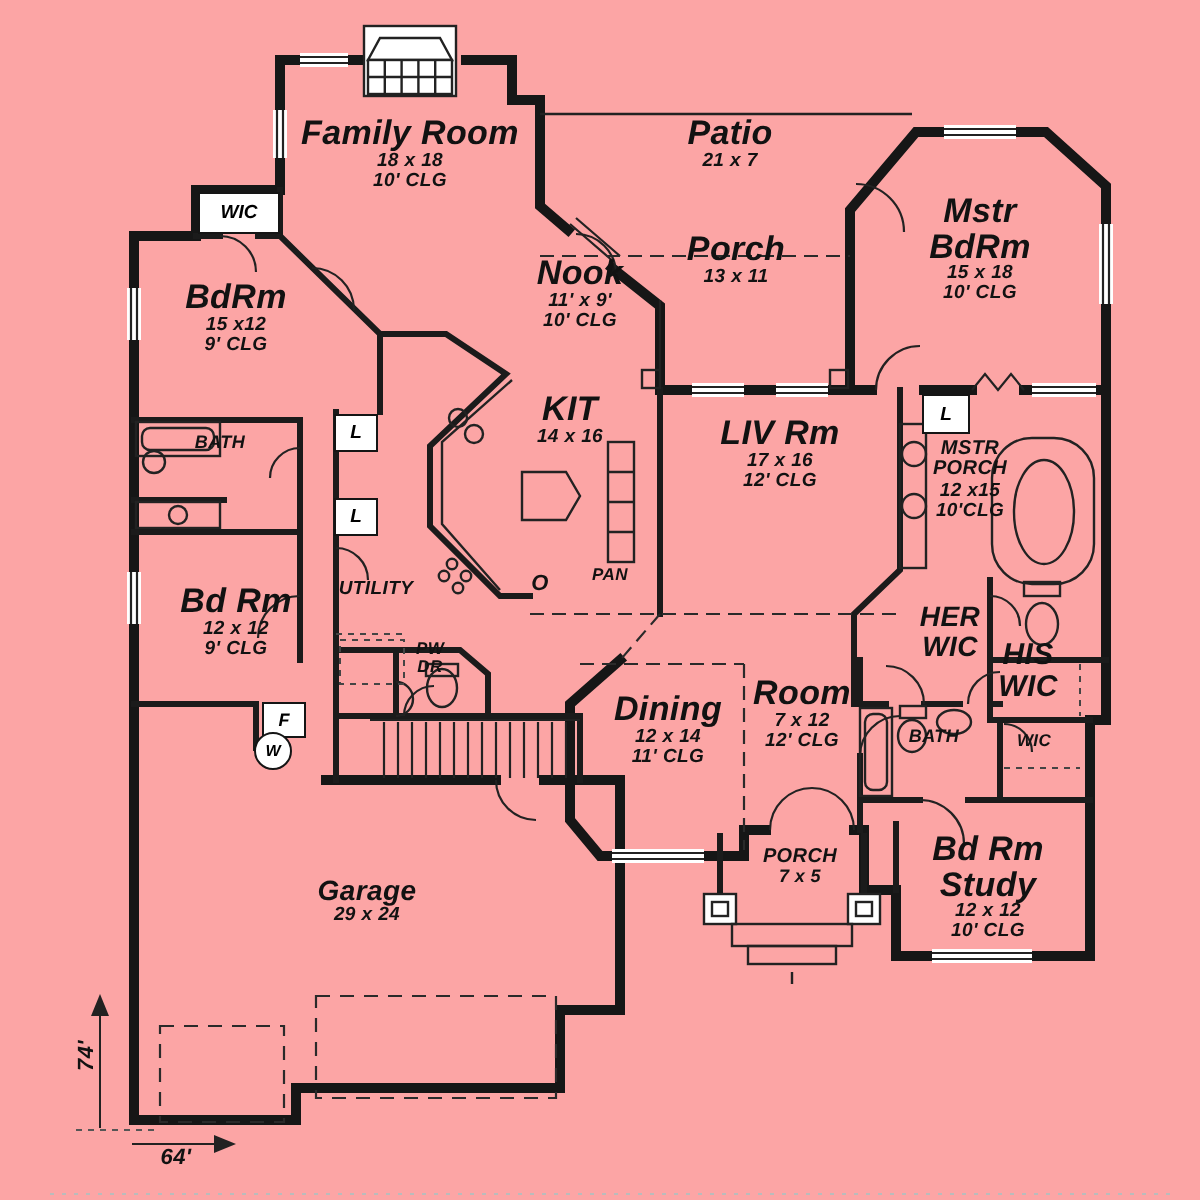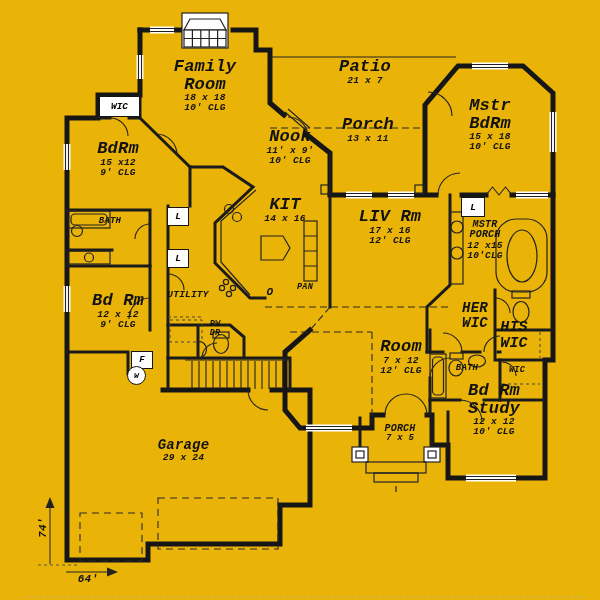--- a/index.html
+++ b/index.html
@@ -1,17 +1,17 @@
 <!DOCTYPE html>
 <html><head>
 <meta charset="utf-8">
 <style>
   html,body{margin:0;padding:0;background:#fff}
-  #plan{position:relative;width:600px;height:600px;background:#eab308;overflow:hidden;
-        font-family:Liberation Mono, monospace}
+  #plan{position:relative;width:600px;height:600px;background:#fca5a5;overflow:hidden;
+        font-family:Liberation Sans, sans-serif}
   #plan svg{position:absolute;left:0;top:0}
   .lbl{position:absolute;text-align:center;color:#121212;font-style:italic;font-weight:bold;
        line-height:1.04;letter-spacing:.2px;white-space:normal}
   .rname{font-size:17px}
   .gname{font-size:14px}
   .rsize,.rclg{font-size:9.5px}
   .xs{font-size:8.5px}
   .boxed{border:1.7px solid #151515;background:#fff;display:flex;align-items:center;
          justify-content:center;font-size:9.5px;font-style:italic;font-weight:bold;position:absolute}
   .circ{border-radius:50%;font-size:8px}
@@ -294,35 +294,40 @@
     <span>L</span>
   </div>
 
   <div class="lbl" style="left:452px;top:301px;width:46px;font-size:14px">
     <span>HER WIC</span>
   </div>
   <div class="lbl" style="left:494px;top:320px;width:40px;font-size:15px">
     <span>HIS WIC</span>
   </div>
 
+  <div class="lbl" style="left:288px;top:346px;width:92px">
+    <div class="rname">Dining</div>
+    <div class="rsize">12 x 14</div>
+    <div class="rclg">11' CLG</div>
+  </div>
 
   <div class="lbl" style="left:370px;top:338px;width:62px">
     <div class="rname">Room</div>
     <div class="rsize">7 x 12</div>
     <div class="rclg">12' CLG</div>
   </div>
 
   <div class="lbl" style="left:446px;top:364px;width:42px;font-size:9px">
     <span>BATH</span>
   </div>
   <div class="lbl xs" style="left:498px;top:366px;width:38px">
     <span>WIC</span>
   </div>
 
-  <div class="lbl" style="left:452px;top:382px;width:84px">
+  <div class="lbl" style="left:452px;top:416px;width:84px">
     <div class="rname">Bd Rm Study</div>
     <div class="rsize">12 x 12</div>
     <div class="rclg">10' CLG</div>
   </div>
 
   <div class="lbl" style="left:372px;top:424px;width:56px;font-size:10px">
     <div>PORCH</div>
     <div style="font-size:9px">7 x 5</div>
   </div>
 

